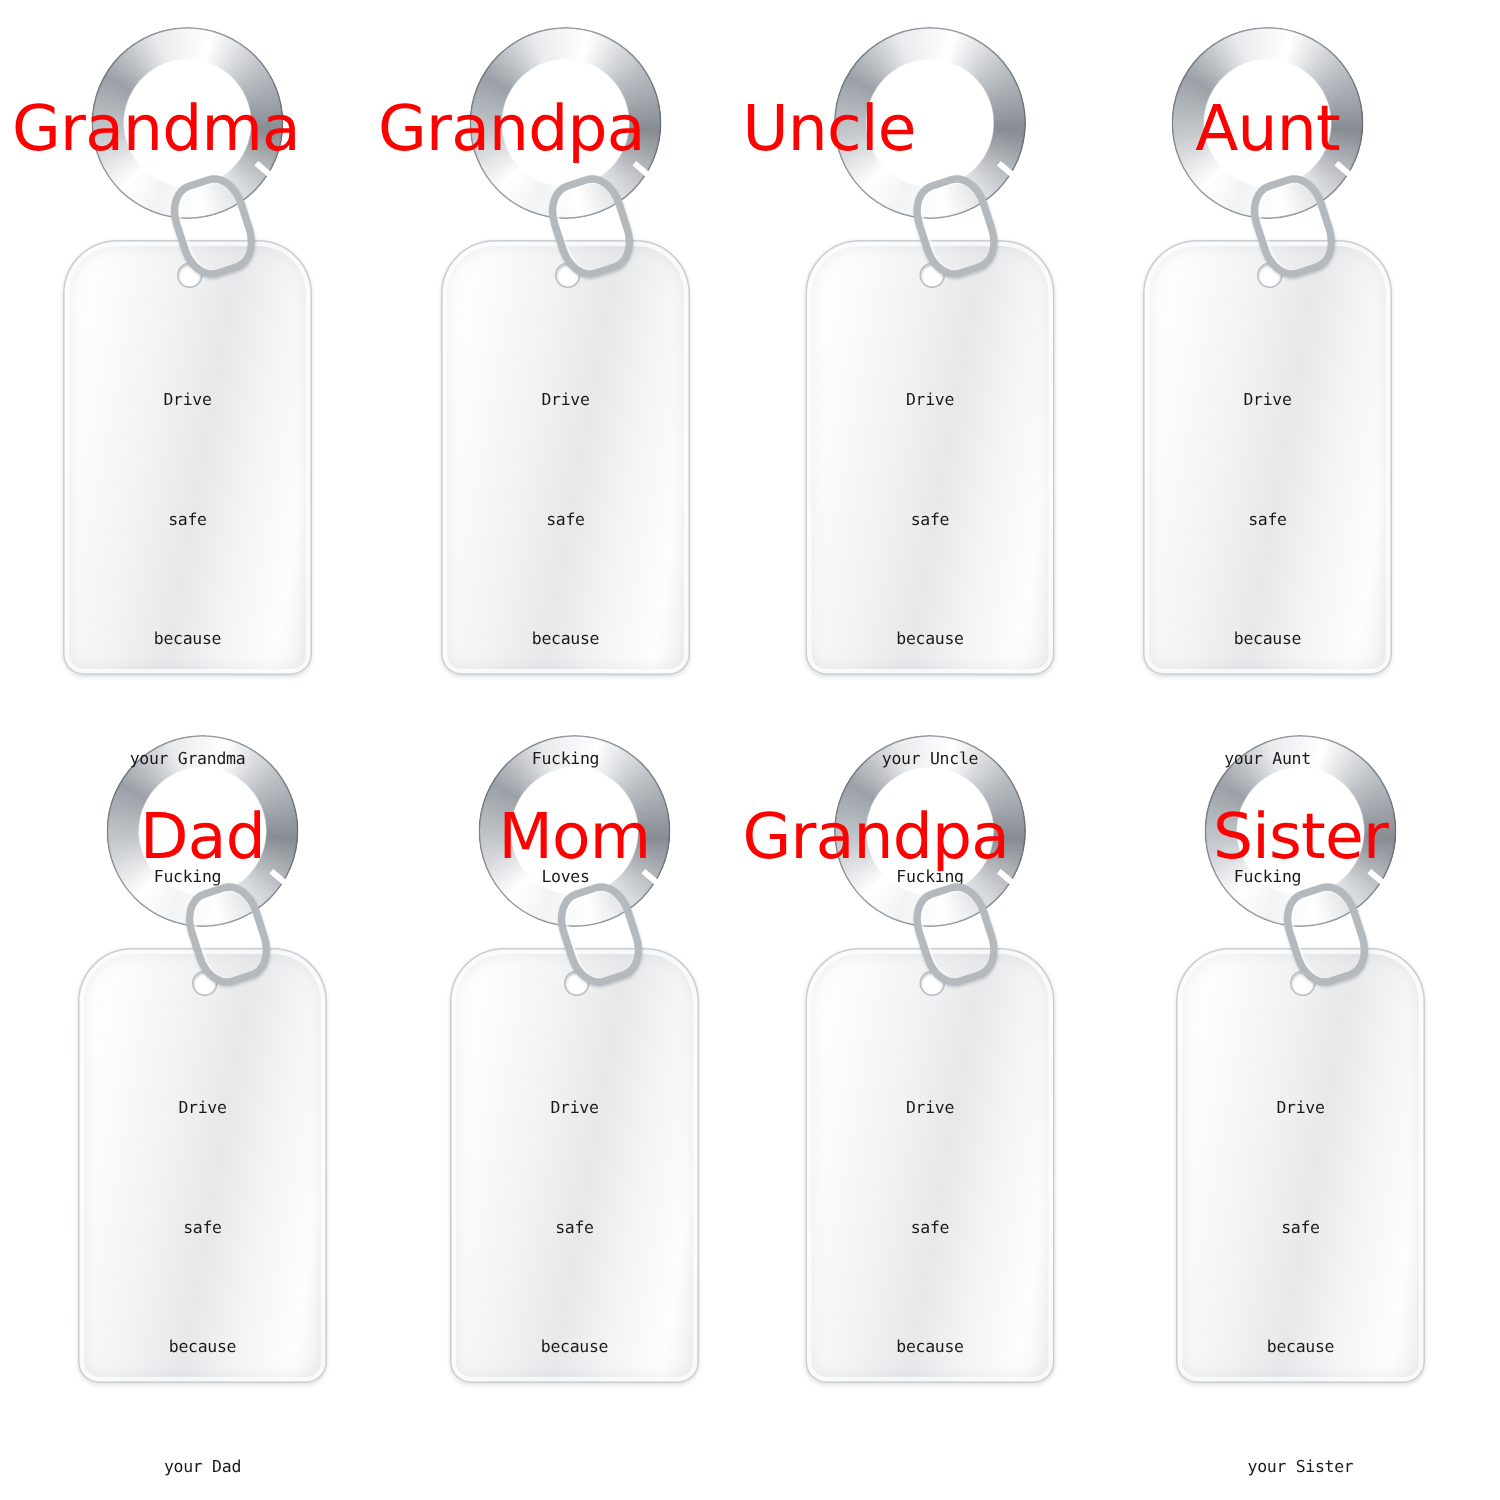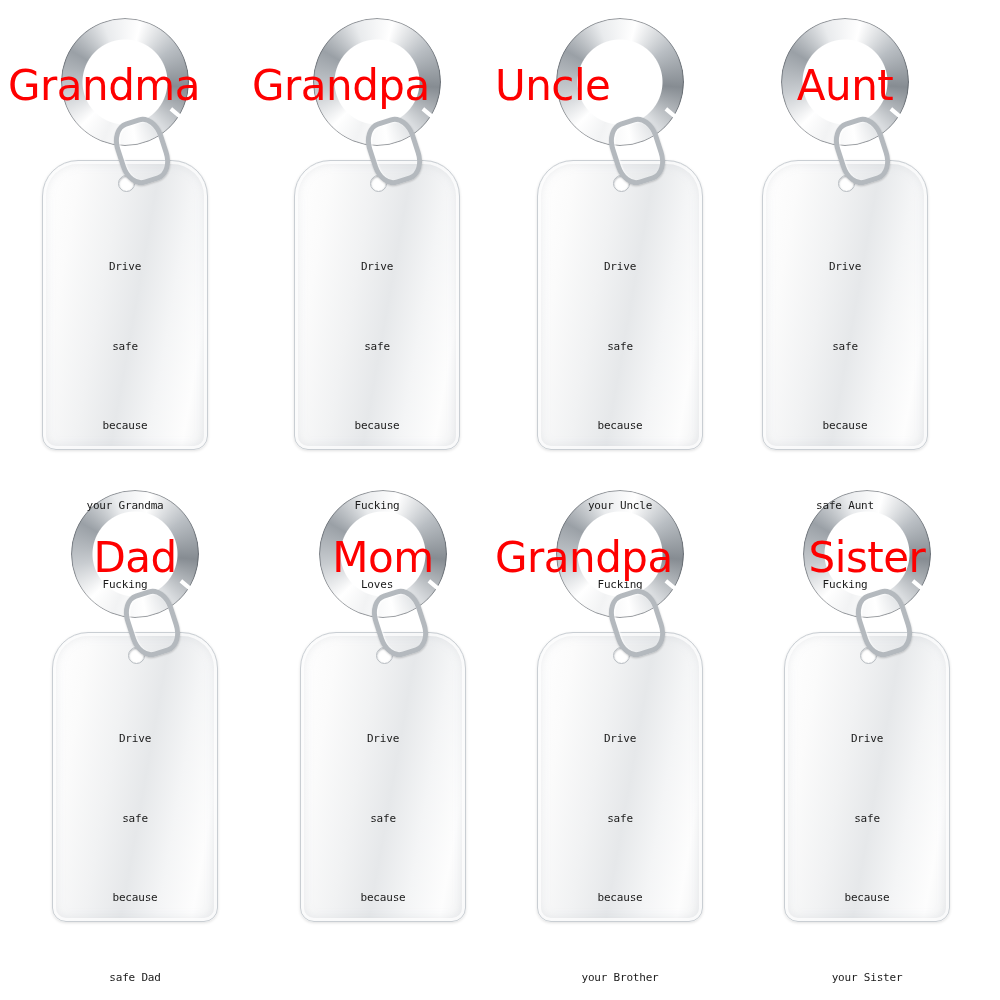--- a/index.html
+++ b/index.html
@@ -237,40 +237,40 @@
     <div class="relation-label shift-right">Aunt</div>
     <div class="split-ring"></div>
     <div class="ring-gap"></div>
     <div class="connector"></div>
     <div class="tag">
       <div class="tag-hole"></div>
       <div class="tag-text">
         <span class="ln">Drive</span>
         <span class="ln">safe</span>
         <span class="ln">because</span>
-        <span class="ln">safe Aunt</span>
+        <span class="ln">your Aunt</span>
         <span class="ln">Fucking</span>
         <span class="ln">Loves</span>
         <span class="ln">you</span>
       </div>
     </div>
   </div>
 
   <div class="keychain" style="left:10px;top:472px;">
     <div class="relation-label shift-right">Dad</div>
     <div class="split-ring"></div>
     <div class="ring-gap"></div>
     <div class="connector"></div>
     <div class="tag">
       <div class="tag-hole"></div>
       <div class="tag-text">
         <span class="ln">Drive</span>
         <span class="ln">safe</span>
         <span class="ln">because</span>
-        <span class="ln">safe Dad</span>
+        <span class="ln">your Dad</span>
         
         
         
       </div>
     </div>
   </div>
 
   <div class="keychain" style="left:258px;top:472px;">
     <div class="relation-label shift-right">Mom</div>
     <div class="split-ring"></div>
@@ -293,21 +293,20 @@
     <div class="relation-label">Grandpa</div>
     <div class="split-ring"></div>
     <div class="ring-gap"></div>
     <div class="connector"></div>
     <div class="tag">
       <div class="tag-hole"></div>
       <div class="tag-text">
         <span class="ln">Drive</span>
         <span class="ln">safe</span>
         <span class="ln">because</span>
-        <span class="ln">your Brother</span>
         
         
         
       </div>
     </div>
   </div>
 
   <div class="keychain" style="left:742px;top:472px;">
     <div class="relation-label shift-right">Sister</div>
     <div class="split-ring"></div>

